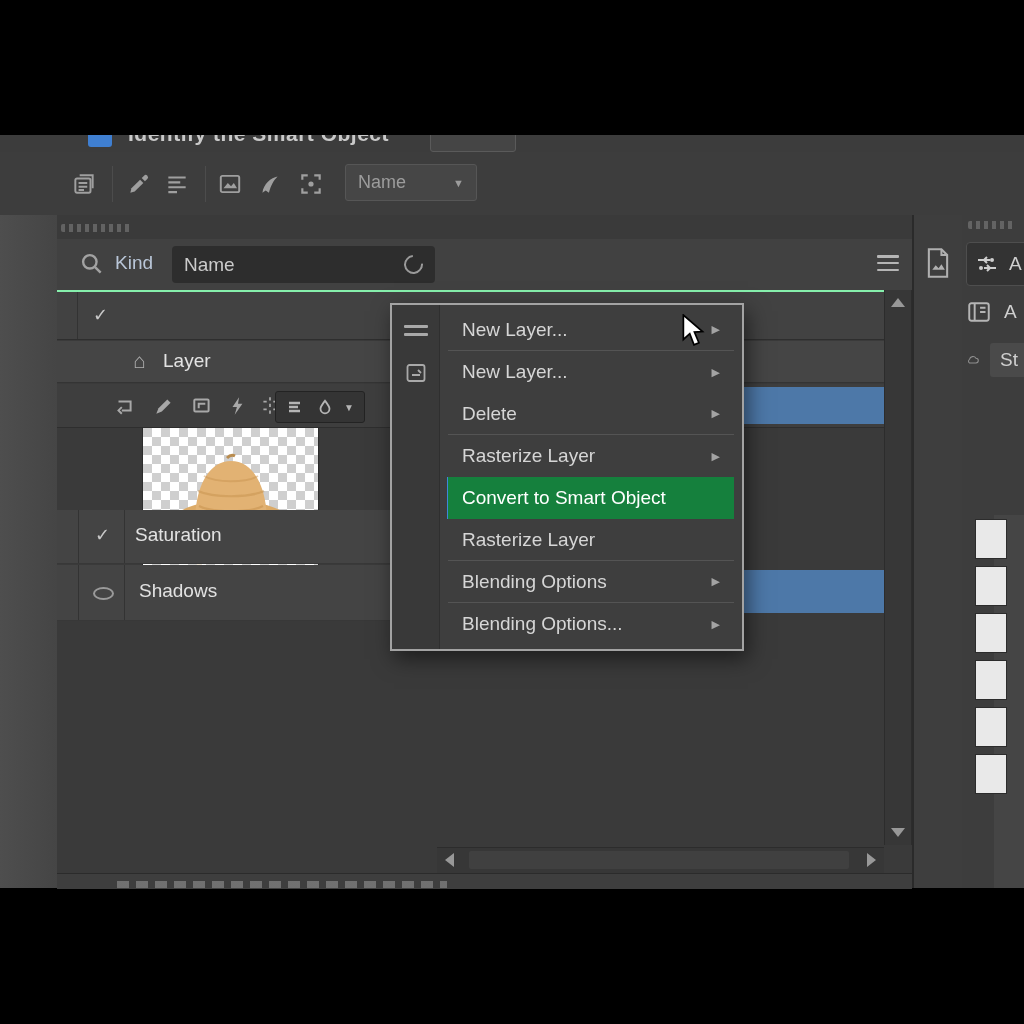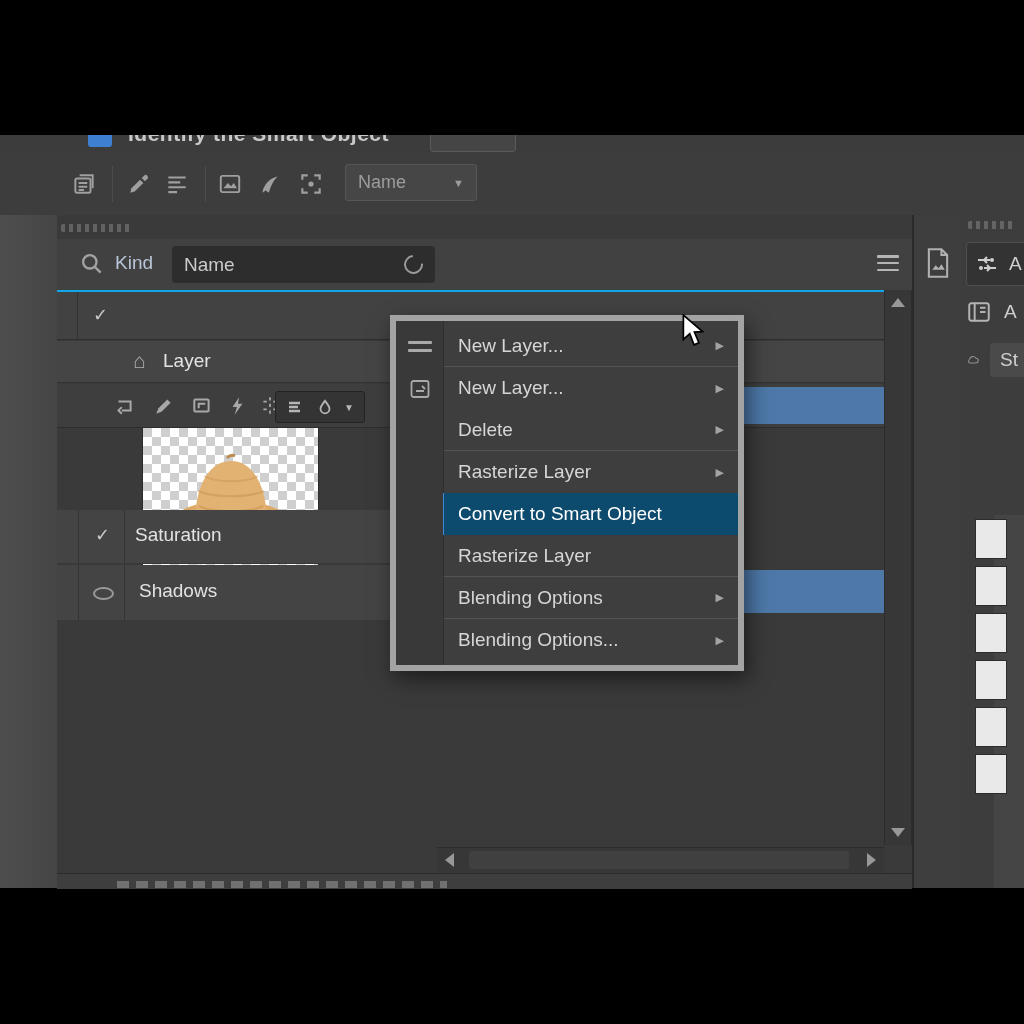--- a/index.html
+++ b/index.html
@@ -19,21 +19,21 @@
            display:flex;align-items:center;padding:0 12px;box-sizing:border-box;color:#9c9c9c;font-size:18px;}
   .name-dd .chev{margin-left:auto;font-size:11px;color:#9c9c9c;}
   
   .left-strip{position:absolute;left:0;top:80px;width:57px;height:673px;background:linear-gradient(90deg,#4e4e4e,#454545);border-right:2px solid #2e2e2e;}
   .panel{position:absolute;left:57px;top:80px;width:855px;height:673px;background:#3a3a3a;}
   .midstrip{position:absolute;left:912px;top:80px;width:50px;height:673px;background:#3e3e3e;border-left:2px solid #2a2a2a;border-right:2px solid #2a2a2a;}
   .rpanel{position:absolute;left:962px;top:80px;width:62px;height:673px;background:#3d3d3d;}
   .dots{position:absolute;height:8px;opacity:.5;border-radius:2px;
         background:repeating-linear-gradient(90deg,#8a8a8a 0 4px,transparent 4px 8px);}
   
-  .search-row{position:absolute;left:0;top:24px;width:855px;height:51px;background:#414141;border-bottom:2px solid #0ea5e9;}
+  .search-row{position:absolute;left:0;top:24px;width:855px;height:51px;background:#414141;border-bottom:2px solid #86efac;}
   .kind{position:absolute;left:58px;top:13px;font-size:19px;color:#b9c6d8;}
   .search-box{position:absolute;left:115px;top:7px;width:263px;height:37px;background:#2d2d2d;border-radius:4px;
               display:flex;align-items:center;padding:0 12px;box-sizing:border-box;color:#cbcbcb;font-size:19px;}
   .sync{margin-left:auto;width:15px;height:15px;border:2px solid #9a9a9a;border-radius:50%;border-top-color:transparent;transform:rotate(40deg);}
   .pmenu-ic{position:absolute;left:820px;top:16px;width:22px;height:16px;display:flex;flex-direction:column;justify-content:space-between;}
   .pmenu-ic i{display:block;height:2.5px;background:#b5b5b5;border-radius:1px;}
   
   .lrow{position:absolute;left:0;width:827px;box-sizing:border-box;color:#e2e2e2;font-size:19px;}
   .row1{top:77px;height:48px;background:#424242;border-bottom:1px solid #2e2e2e;}
   .row2{top:126px;height:42px;background:#454545;border-bottom:1px solid #343434;}
@@ -59,27 +59,27 @@
   .tri.up{left:6px;top:8px;border-left:7px solid transparent;border-right:7px solid transparent;border-bottom:9px solid #989898;}
   .tri.down{left:6px;bottom:8px;border-left:7px solid transparent;border-right:7px solid transparent;border-top:9px solid #989898;}
   .hscroll{position:absolute;left:380px;top:632px;width:447px;height:25px;background:#373737;border-top:1px solid #2c2c2c;border-bottom:1px solid #2c2c2c;}
   .tri.left{left:8px;top:5px;border-top:7px solid transparent;border-bottom:7px solid transparent;border-right:9px solid #989898;}
   .tri.right{right:8px;top:5px;border-top:7px solid transparent;border-bottom:7px solid transparent;border-left:9px solid #989898;}
   .hthumb{position:absolute;left:32px;top:3px;width:380px;height:18px;background:#404040;border-radius:2px;}
   .footer{position:absolute;left:0;top:658px;width:855px;height:15px;background:#3e3e3e;border-top:1px solid #2b2b2b;overflow:hidden;}
   .blurtext{position:absolute;left:60px;top:7px;width:330px;height:7px;opacity:.55;
             background:repeating-linear-gradient(90deg,#9a9a9a 0 12px,transparent 12px 19px);}
   
-  .cmenu{position:absolute;left:390px;top:180px;width:354px;background:#3e3e3e;border:6px solid #a3a3a3;
-         box-shadow:4px 8px 20px rgba(0,0,0,.5);box-sizing:border-box;padding:4px 0;}
+  .cmenu{position:absolute;left:390px;top:168px;width:354px;background:#3e3e3e;border:2px solid #a3a3a3;
+         box-shadow:4px 8px 20px rgba(0,0,0,.5);box-sizing:border-box;padding:4px 8px;}
   .cmenu .gutter{position:absolute;left:0;top:0;bottom:0;width:47px;background:#393939;border-right:1px solid #2f2f2f;}
   .menu-item{position:relative;height:42px;margin-left:48px;display:flex;align-items:center;
              padding:0 14px;box-sizing:border-box;color:#d6d6d6;font-size:19px;}
   .menu-item.div{border-bottom:1px solid #545454;}
-  .menu-item.hl{background:#0c4a6e;color:#fff;margin-left:47px;border-left:1px solid #3f85da;}
+  .menu-item.hl{background:#15803d;color:#fff;margin-left:47px;border-left:1px solid #3f85da;}
   .menu-item .arr{margin-left:auto;font-size:11px;color:#a3a3a3;}
   .g-ic{position:absolute;left:12px;width:24px;height:24px;color:#a9a9a9;}
   .ham{display:flex;flex-direction:column;justify-content:center;gap:5px;}
   .ham i{display:block;height:3px;background:#a9a9a9;border-radius:1px;}
   
   .rp-btn{position:absolute;left:4px;background:#333;border:1px solid #4e4e4e;border-radius:4px;display:flex;align-items:center;
           color:#cfcfcf;font-size:19px;padding:0 8px;box-sizing:border-box;}
   .rp-row{position:absolute;left:4px;display:flex;align-items:center;color:#cfcfcf;font-size:19px;}
   .swcol{position:absolute;left:32px;top:300px;width:30px;height:373px;background:#454545;}
   .swatch{position:absolute;left:14px;width:30px;height:38px;background:#e9e9e9;box-shadow:0 0 0 1px #2c2c2c;}

